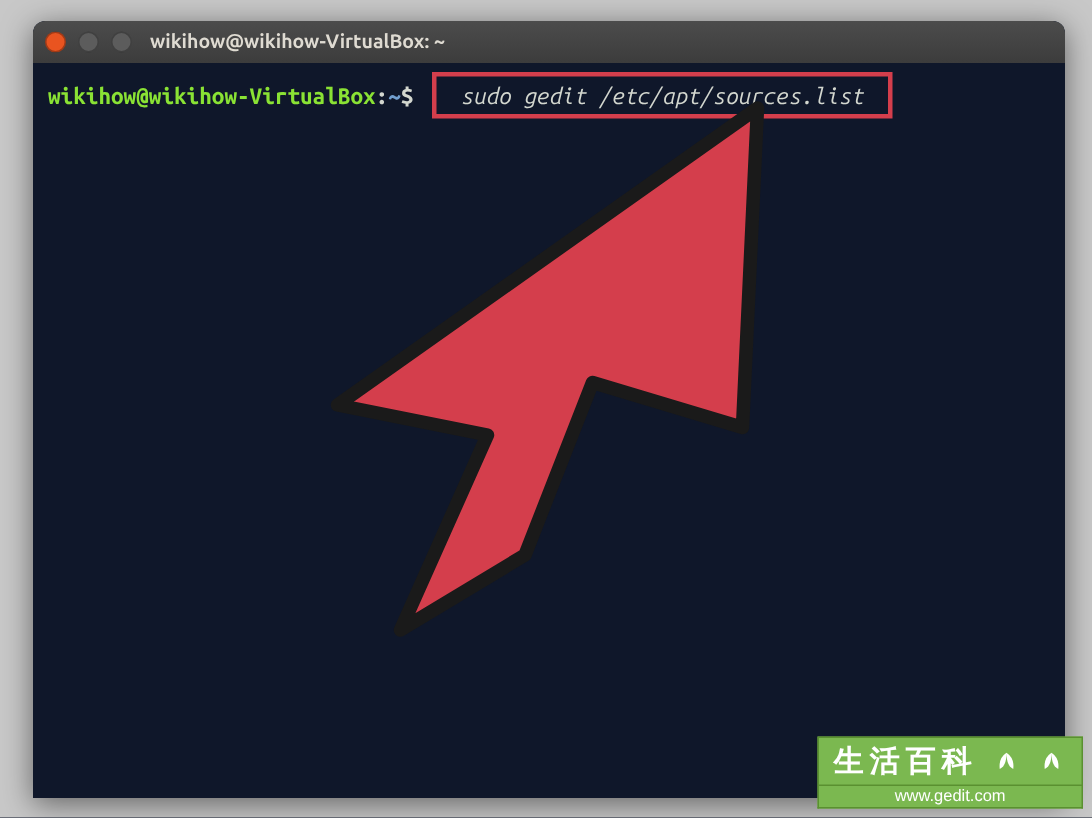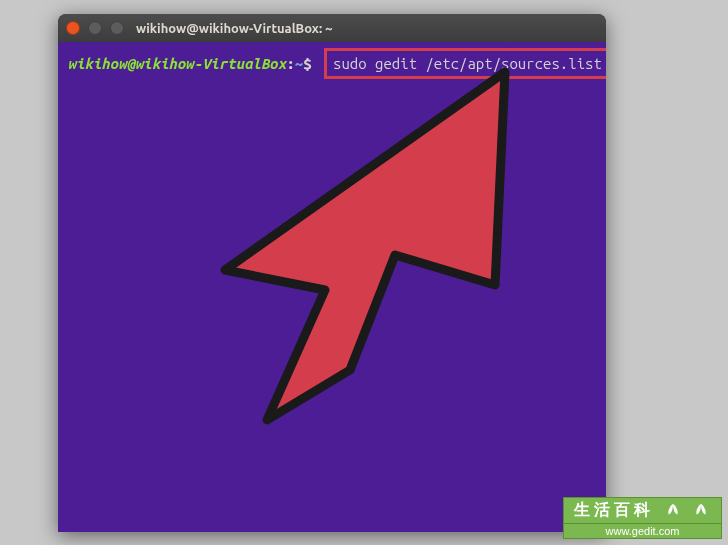--- a/index.html
+++ b/index.html
@@ -12,27 +12,26 @@
       height: 545px;
       background: #c8c8c8;
       font-family: "Ubuntu Mono", "DejaVu Sans Mono", monospace;
       position: relative;
       overflow: hidden;
     }
     .terminal-window {
       position: absolute;
       top: 14px;
       left: 22px;
-      width: 548px;
+      width: 688px;
       height: 518px;
-      background: #4c1d95;
+      background: #0f172a;
       border-radius: 8px 8px 0 0;
       box-shadow: 0 4px 20px rgba(0,0,0,0.5);
       overflow: hidden;
-      margin-left: 36px;
     }
     .titlebar {
       height: 28px;
       background: linear-gradient(to bottom, #4c4c4c, #3c3c3c);
       display: flex;
       align-items: center;
       padding: 0 8px;
       border-radius: 8px 8px 0 0;
     }
     .window-controls {
@@ -56,50 +55,51 @@
       font-weight: bold;
     }
     .terminal-body {
       padding: 6px 10px;
       font-size: 15px;
       line-height: 1.4;
     }
     .prompt-line {
       white-space: nowrap;
     }
-    .prompt-user { color: #8ae234; font-weight: bold; font-style: italic; }
+    .prompt-user { color: #8ae234; font-weight: bold; }
     .prompt-colon { color: #d3d7cf; font-weight: bold; }
     .prompt-path { color: #729fcf; font-weight: bold; }
     .prompt-dollar { color: #d3d7cf; font-weight: bold; }
     .highlighted-cmd {
       display: inline-block;
       border: 3px solid #d43e4c;
-      padding: 2px 6px;
+      padding: 2px 16px;
       color: #d3d7cf;
       margin-left: 4px;
+      font-style: italic;
     }
     .cursor-arrow {
       position: absolute;
       top: 60px;
       left: 195px;
       width: 350px;
       height: 380px;
       pointer-events: none;
     }
     .watermark {
       position: absolute;
       right: 6px;
       bottom: 6px;
       text-align: center;
     }
     .watermark-top {
       background: #7bb850;
       color: #fff;
       font-family: "SimHei", sans-serif;
-      font-size: 16px;
+      font-size: 20px;
       font-weight: bold;
       padding: 2px 10px;
       letter-spacing: 4px;
       border: 1px solid #5a9030;
     }
     .watermark-bottom {
       background: #7bb850;
       color: #fff;
       font-family: sans-serif;
       font-size: 11px;

